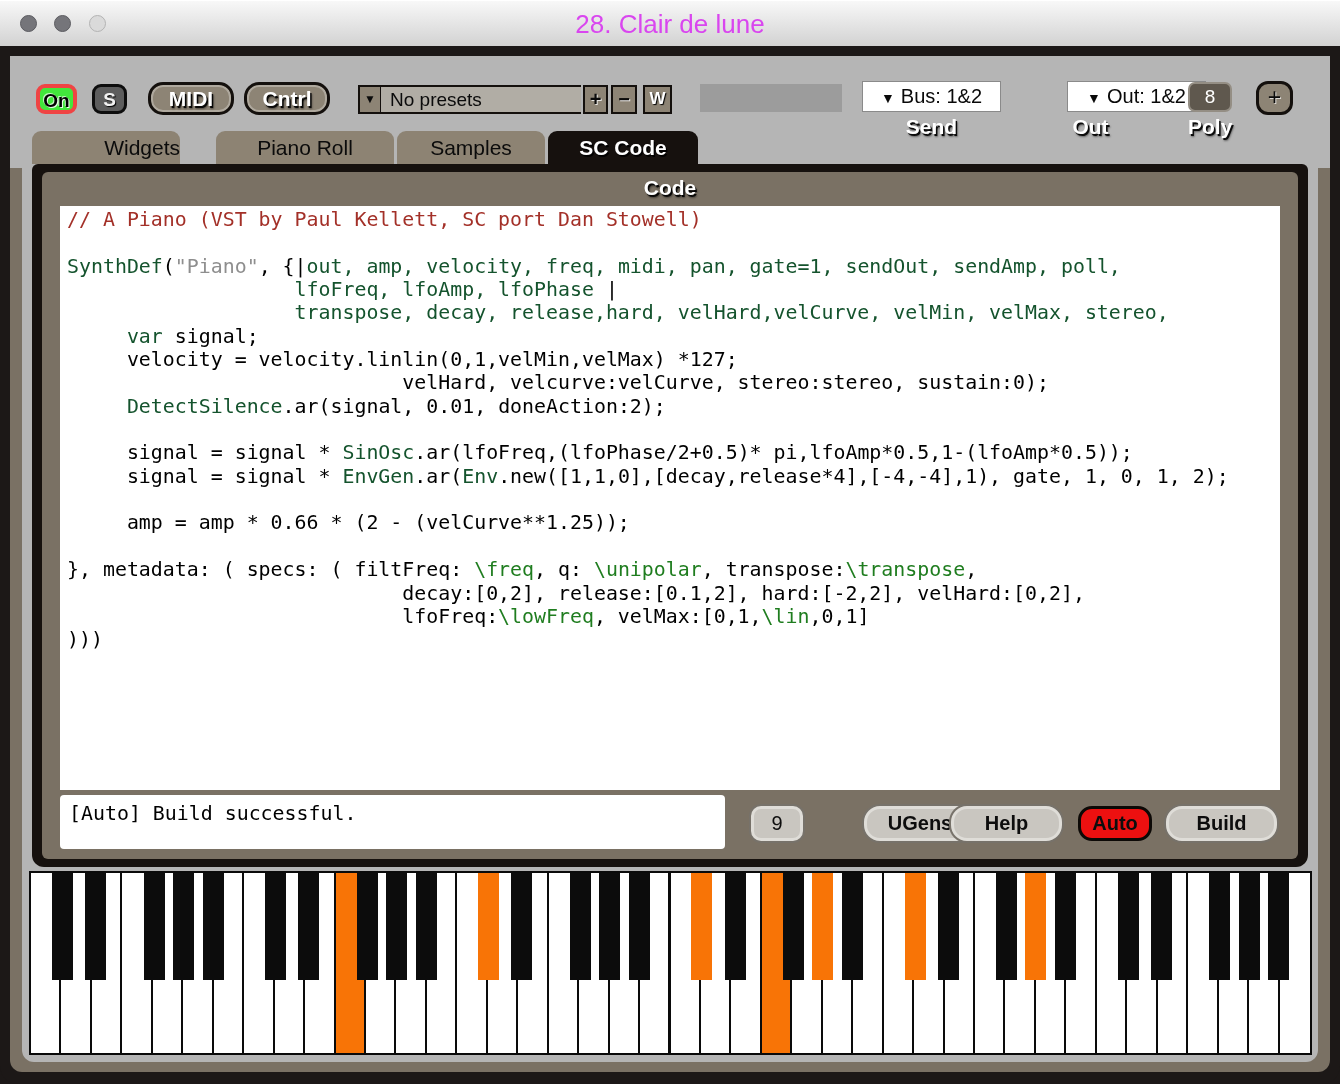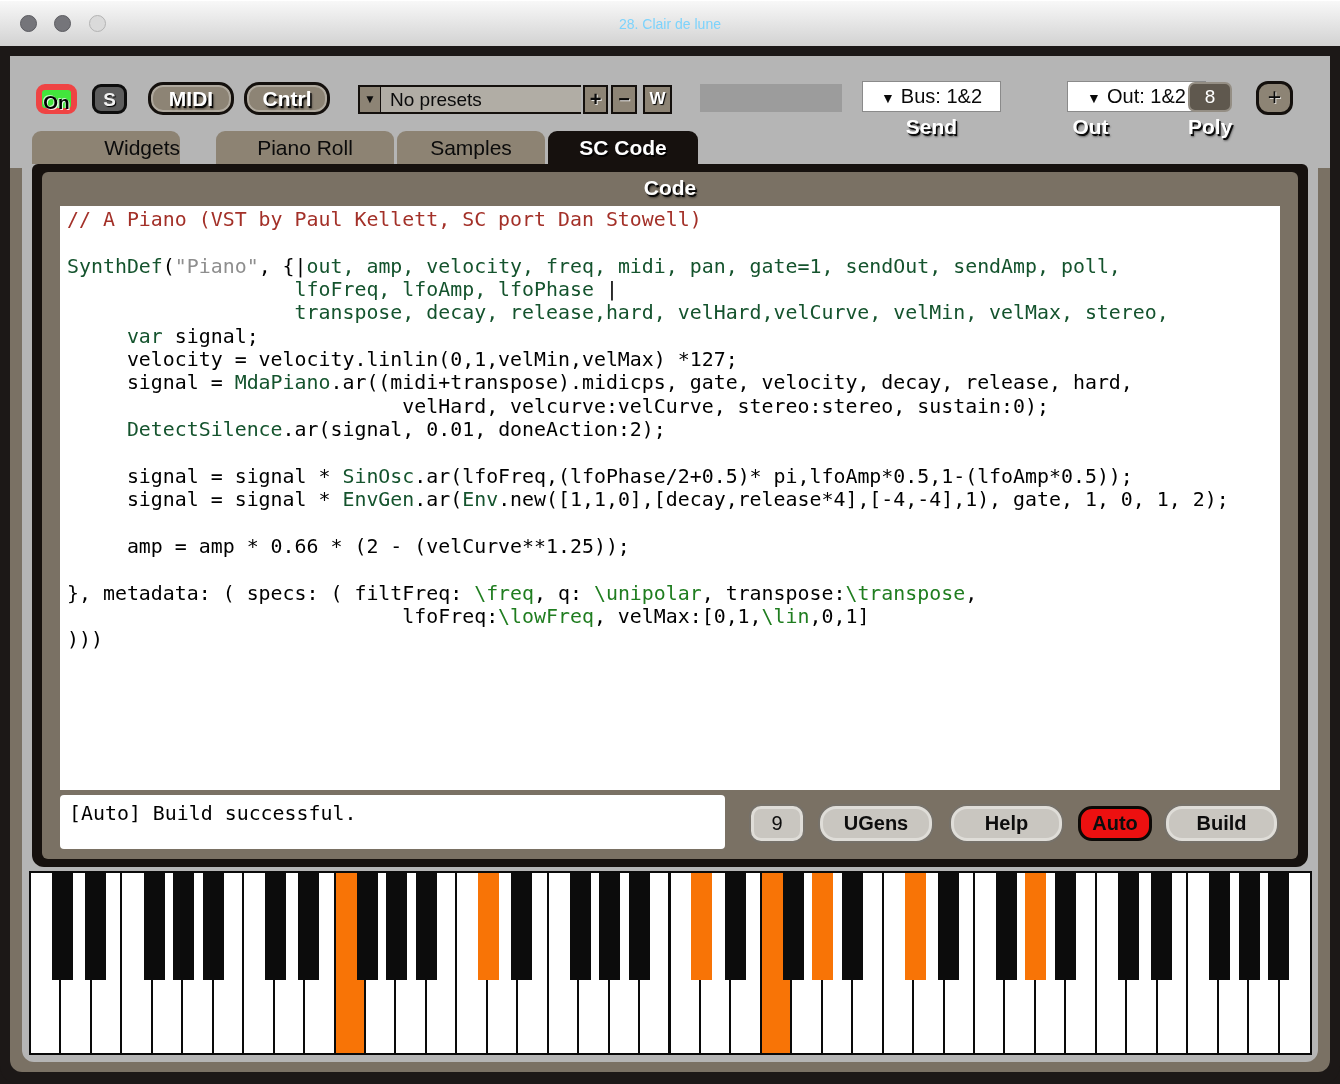--- a/index.html
+++ b/index.html
@@ -8,30 +8,30 @@
   .abs { position:absolute; }
 
   
   .titlebar { left:0; top:0; width:1340px; height:46px;
     background:linear-gradient(#f8f8f8,#d2d2d2); border-top:1px solid #ffffff; }
   .traffic { top:14px; width:17px; height:17px; border-radius:50%; }
   .t1 { left:20px; background:#75757a; border:1px solid #5c5c61; }
   .t2 { left:54px; background:#75757a; border:1px solid #5c5c61; }
   .t3 { left:89px; background:#dadada; border:1px solid #b3b3b3; }
   .win-title { left:0; top:0; width:1340px; height:46px; line-height:48px; text-align:center;
-    font-size:14px; color:#7dd3fc; }
+    font-size:26px; color:#d946ef; }
 
   
   .frame { left:0; top:46px; width:1340px; height:1038px; background:#1c1817; border-radius:0 0 18px 18px; }
   .taupe-bg { left:10px; top:56px; width:1320px; height:1016px; background:#7a7164; border-radius:0 0 12px 12px; }
   .toolbar-strip { left:10px; top:56px; width:1320px; height:112px; background:#b5b5b5; }
   .grey-panel { left:22px; top:168px; width:1296px; height:894px; background:#b5b5b5; border-radius:0 0 12px 12px; }
 
   
-  .btn-on { left:36px; top:84px; width:41px; height:30px; background:#42e63c; border:6px solid #ef4444;
+  .btn-on { left:36px; top:84px; width:41px; height:30px; background:#42e63c; border:4px solid #ef4444;
     border-radius:9px; text-align:center; font-size:19px; font-weight:bold; color:#000; line-height:25px;
     text-shadow:1px 1px 0 rgba(255,255,255,.9), -1px -1px 0 rgba(255,255,255,.7); }
   .btn-s { left:92px; top:84px; width:35px; height:30px; background:#5d5d5d; border:3px solid #0d0d0d;
     border-radius:9px; text-align:center; font-size:19px; font-weight:bold; color:#f2f2f2; line-height:25px;
     text-shadow:1px 1px 1px #000; }
   .btn-big { top:82px; height:33px; background:#8d8475; border:3px solid #14100d; border-radius:15px;
     box-shadow:inset 0 0 0 2px rgba(255,255,255,.30); text-align:center; font-size:21px; font-weight:bold;
     color:#fff; line-height:28px; text-shadow:1.5px 1.5px 0 rgba(0,0,0,.9), 2px 3px 2px rgba(0,0,0,.45); }
   .btn-midi { left:148px; width:86px; }
   .btn-cntrl { left:244px; width:86px; }
@@ -91,21 +91,21 @@
   .tok-str { color:#8e8e8e; }
   .tok-sym { color:#1f7d1f; }
 
   .status-field { left:60px; top:795px; width:665px; height:54px; background:#ffffff; border-radius:4px;
     font-family:"DejaVu Sans Mono", monospace; font-size:19.9px; color:#000; padding:7px 0 0 9px; }
 
   .bb { top:806px; height:35px; background:#c9c6c0; border:3px solid #dfddd8; border-radius:16px;
     box-shadow:0 0 0 2px #77726a; text-align:center; font-size:20px; font-weight:bold; color:#0d0d0d;
     line-height:28px; }
   .bb-count { left:751px; width:52px; border-radius:10px; font-weight:normal; }
-  .bb-ugens { left:820px; width:112px; }
+  .bb-ugens { left:864px; width:112px; }
   .bb-help { left:951px; width:111px; }
   .bb-auto { left:1078px; width:74px; background:#ed1010; border:3px solid #0c0906; box-shadow:none;
     border-radius:14px; }
   .bb-build { left:1166px; width:111px; }
 
   
   .keyboard { left:29px; top:871px; width:1283px; height:184px; background:#0a0a0a; border:2px solid #0a0a0a; }
   .wkey { position:absolute; top:0; height:180px; background:#ffffff; border-right:2px solid #0a0a0a; }
   .wkey.last { border-right:none; }
   .wkey.hl { background:#f87406; }
@@ -159,30 +159,30 @@
 <div class="abs code-inner"></div>
 <div class="abs code-header">Code</div>
 <div class="abs code-box">
     <div class="code-line"><span class="tok-comment">// A Piano (VST by Paul Kellett, SC port Dan Stowell)</span></div>
     <div class="code-line"></div>
     <div class="code-line"><span class="tok-kw">SynthDef</span><span class="tok-plain">(</span><span class="tok-str">"Piano"</span><span class="tok-plain">, {|</span><span class="tok-kw">out, amp, velocity, freq, midi, pan, gate=1, sendOut, sendAmp, poll,</span></div>
     <div class="code-line"><span class="tok-plain">                   </span><span class="tok-kw">lfoFreq, lfoAmp, lfoPhase </span><span class="tok-plain">|</span></div>
     <div class="code-line"><span class="tok-plain">                   </span><span class="tok-kw">transpose, decay, release,hard, velHard,velCurve, velMin, velMax, stereo,</span></div>
     <div class="code-line"><span class="tok-plain">     </span><span class="tok-kw">var</span><span class="tok-plain"> signal;</span></div>
     <div class="code-line"><span class="tok-plain">     velocity = velocity.linlin(0,1,velMin,velMax) *127;</span></div>
-    <div class="code-line"><span class="tok-plain">     signal = </span><span class="tok-kw">MdaPiano</span><span class="tok-plain">.ar((midi+transpose).midicps, gate, velocity, decay, release, hard,</span></div>
     <div class="code-line"><span class="tok-plain">                            velHard, velcurve:velCurve, stereo:stereo, sustain:0);</span></div>
     <div class="code-line"><span class="tok-plain">     </span><span class="tok-kw">DetectSilence</span><span class="tok-plain">.ar(signal, 0.01, doneAction:2);</span></div>
     <div class="code-line"></div>
     <div class="code-line"><span class="tok-plain">     signal = signal * </span><span class="tok-kw">SinOsc</span><span class="tok-plain">.ar(lfoFreq,(lfoPhase/2+0.5)* pi,lfoAmp*0.5,1-(lfoAmp*0.5));</span></div>
     <div class="code-line"><span class="tok-plain">     signal = signal * </span><span class="tok-kw">EnvGen</span><span class="tok-plain">.ar(</span><span class="tok-kw">Env</span><span class="tok-plain">.new([1,1,0],[decay,release*4],[-4,-4],1), gate, 1, 0, 1, 2);</span></div>
     <div class="code-line"></div>
     <div class="code-line"><span class="tok-plain">     amp = amp * 0.66 * (2 - (velCurve**1.25));</span></div>
     <div class="code-line"></div>
     <div class="code-line"><span class="tok-plain">}, metadata: ( specs: ( filtFreq: </span><span class="tok-sym">\freq</span><span class="tok-plain">, q: </span><span class="tok-sym">\unipolar</span><span class="tok-plain">, transpose:</span><span class="tok-sym">\transpose</span><span class="tok-plain">,</span></div>
+    <div class="code-line"><span class="tok-plain">                            decay:[0,2], release:[0.1,2], hard:[-2,2], velHard:[0,2],</span></div>
     <div class="code-line"><span class="tok-plain">                            lfoFreq:</span><span class="tok-sym">\lowFreq</span><span class="tok-plain">, velMax:[0,1,</span><span class="tok-sym">\lin</span><span class="tok-plain">,0,1]</span></div>
     <div class="code-line"><span class="tok-plain">)))</span></div>
   </div>
 
 <div class="abs status-field">[Auto] Build successful.</div>
 <div class="abs bb bb-count">9</div>
 <div class="abs bb bb-ugens">UGens</div>
 <div class="abs bb bb-help">Help</div>
 <div class="abs bb bb-auto">Auto</div>
 <div class="abs bb bb-build">Build</div>

